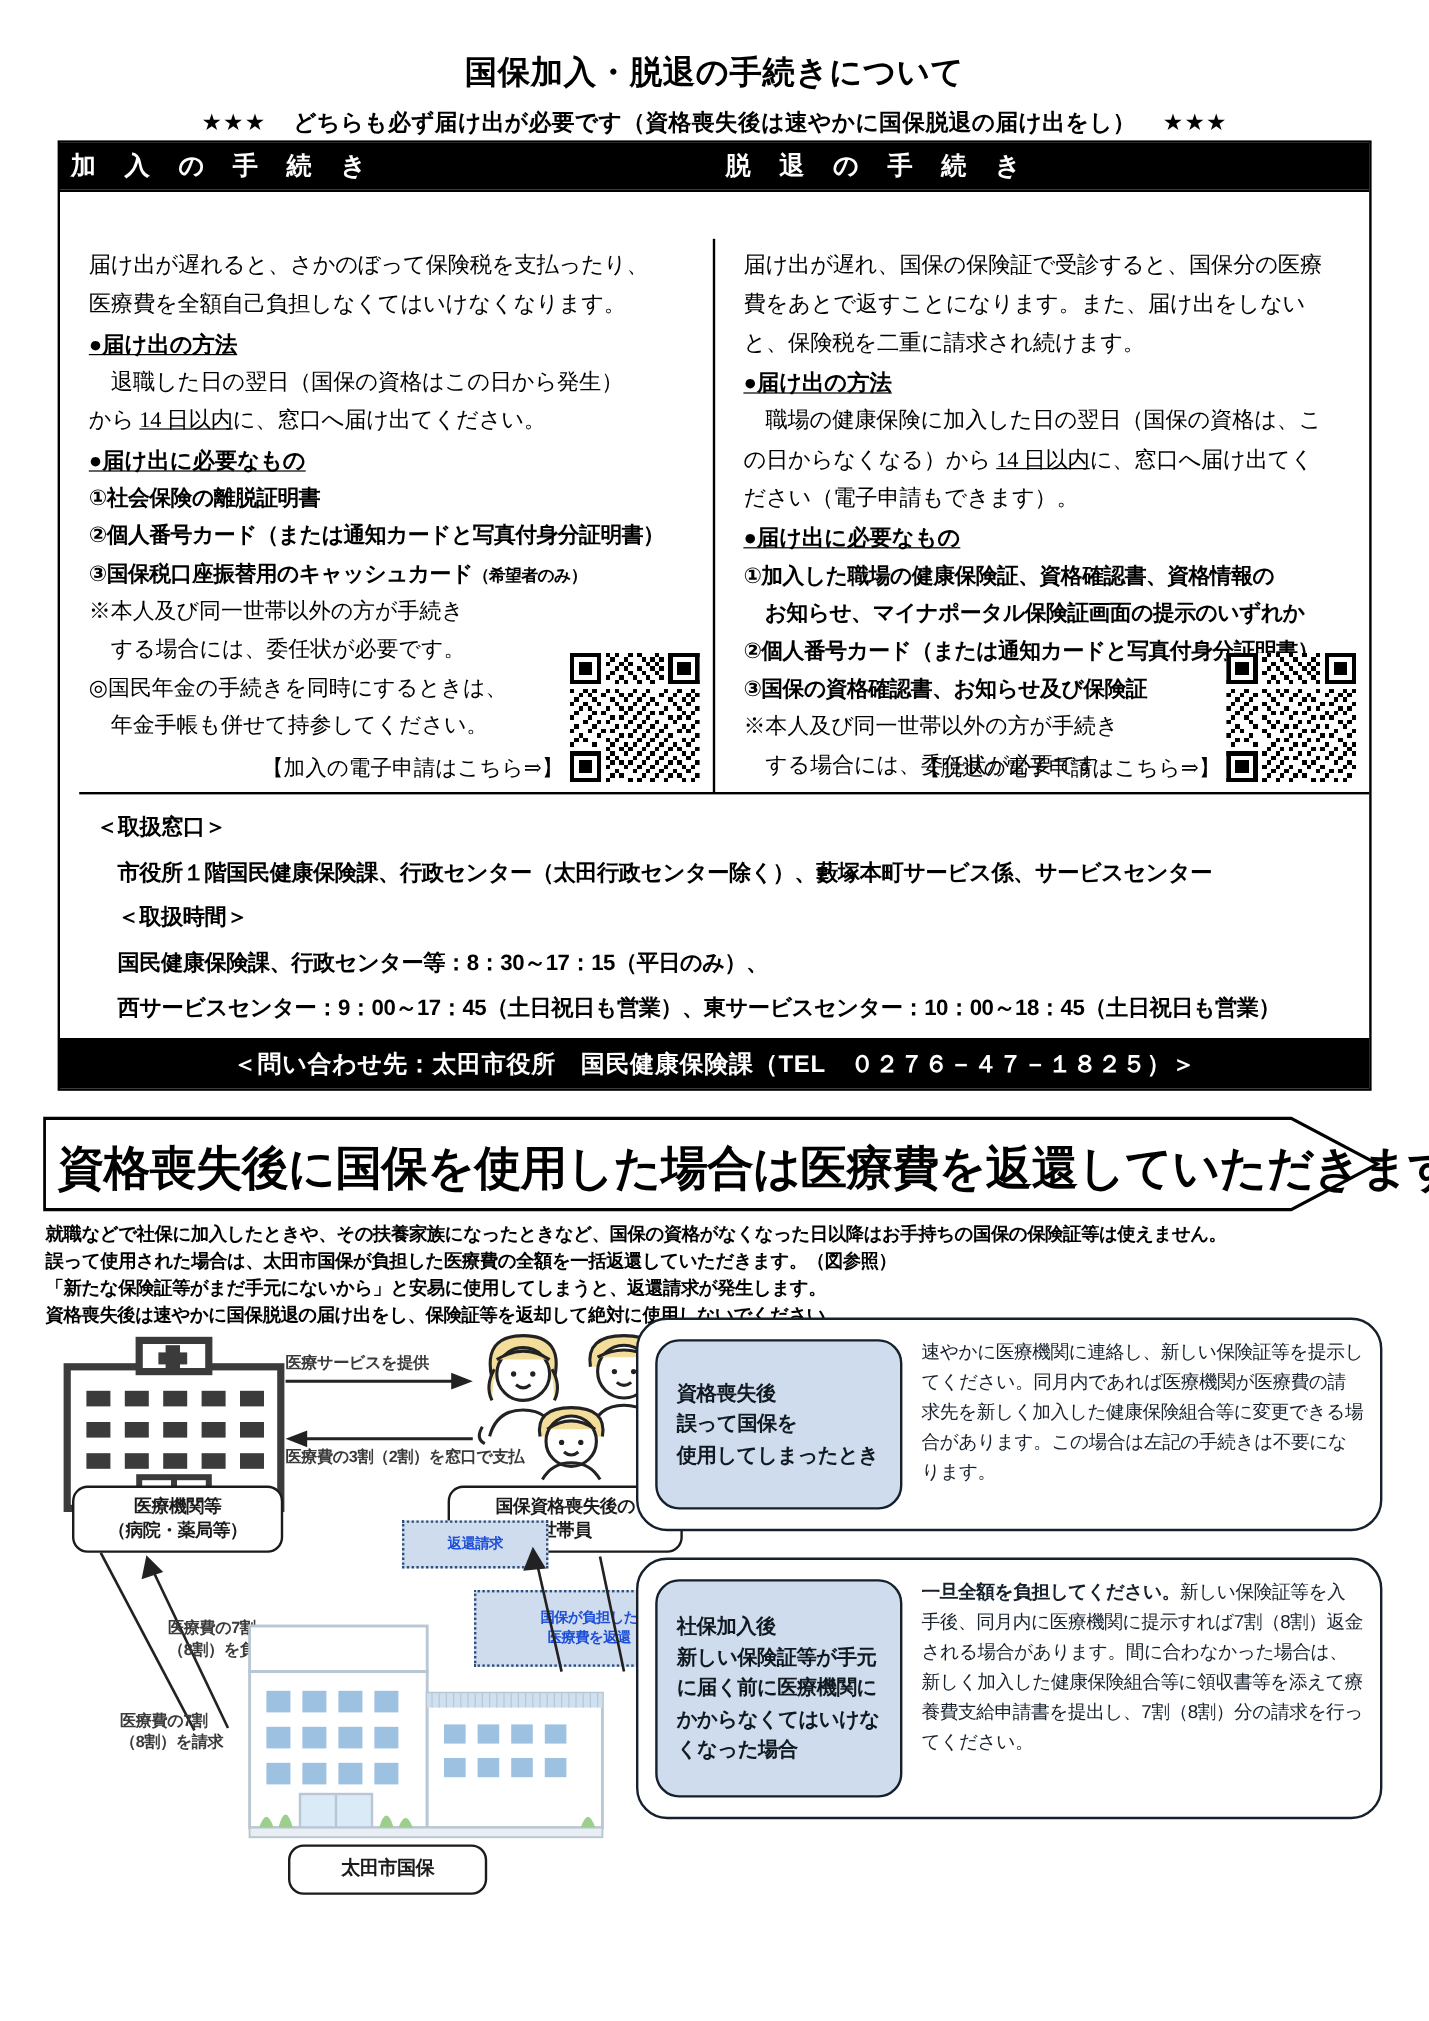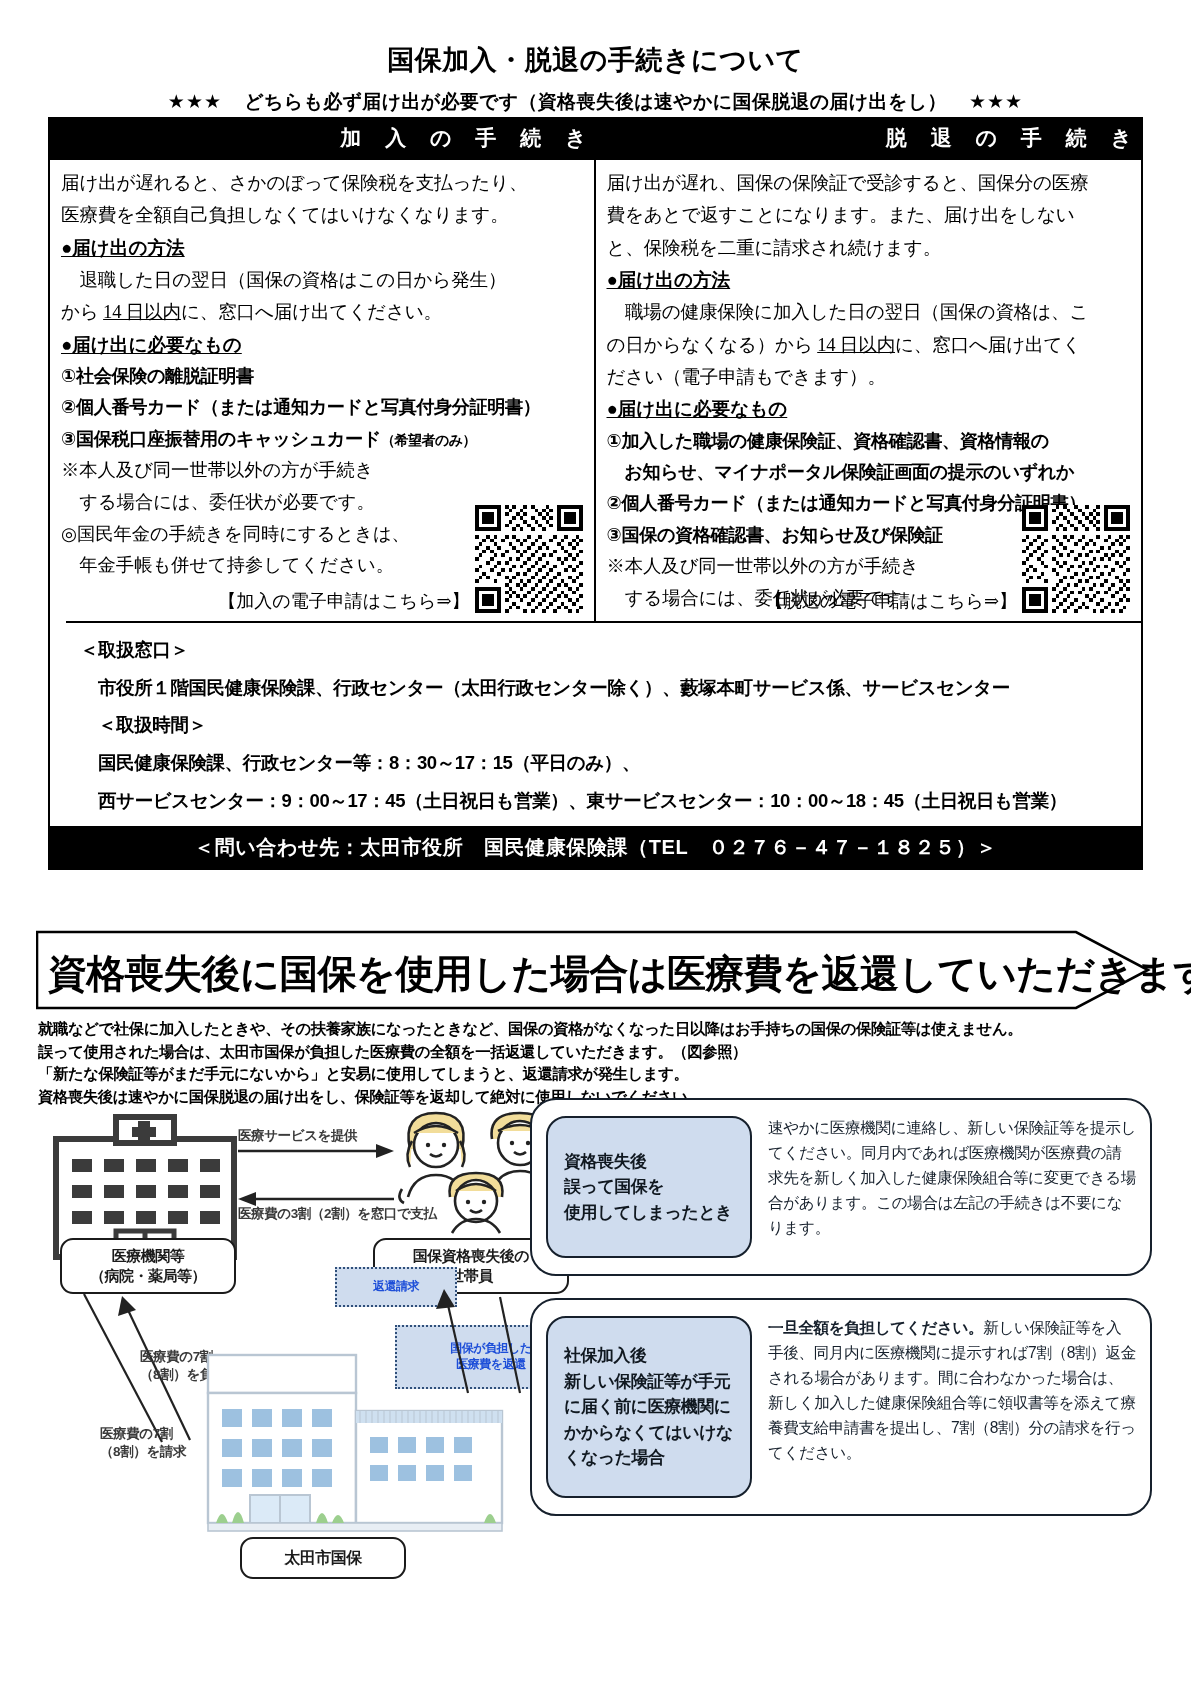--- a/index.html
+++ b/index.html
@@ -36,37 +36,38 @@
     border:2px solid #000;
     box-sizing:border-box;
   }
   .hdr-row{
     display:flex;
     background:#000;
     color:#fff;
   }
   .hdr-cell{
     flex:1 1 50%;
-    text-align:right;
+    text-align:left;
     font-size:21px;
     font-weight:bold;
     padding:5px 0 6px 0;
     letter-spacing:9px;
     text-indent:9px;
   }
   .cols{
     display:flex;
     border-top:2px solid #000;
   }
   .col{
     width:50%;
     box-sizing:border-box;
-    padding:7px 10px 6px 11px;
+    padding:7px 10px 6px 24px;
     position:relative;
     min-height:455px;
+    margin-top:39px;
   }
   .col.left{border-right:2px solid #000;}
 
   .bodyline{
     font-family:"Liberation Serif","DejaVu Serif",serif;
     font-size:18.6px;
     line-height:1.74;
     letter-spacing:-.2px;
     white-space:pre;
   }

